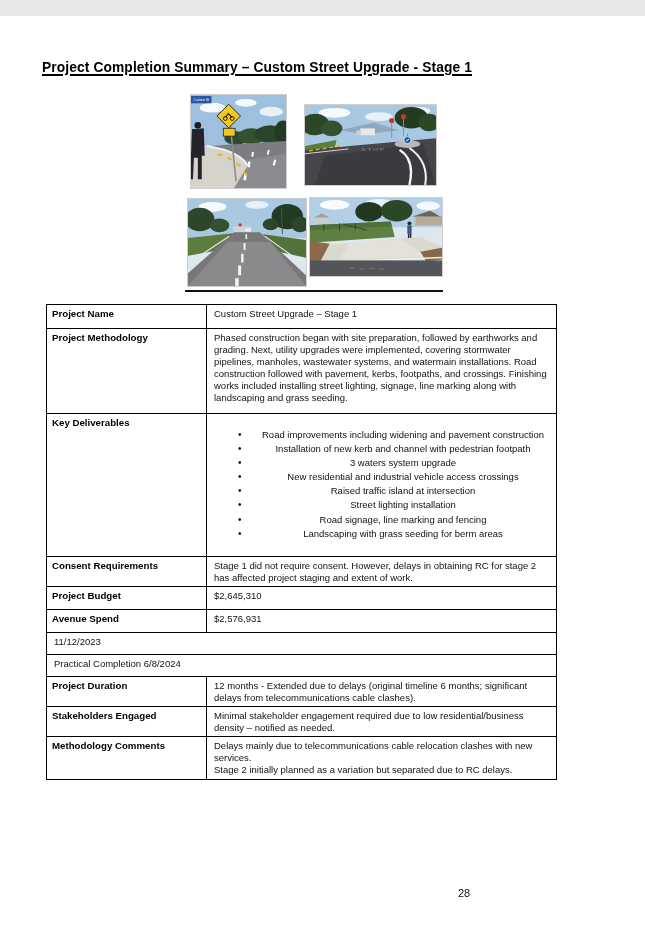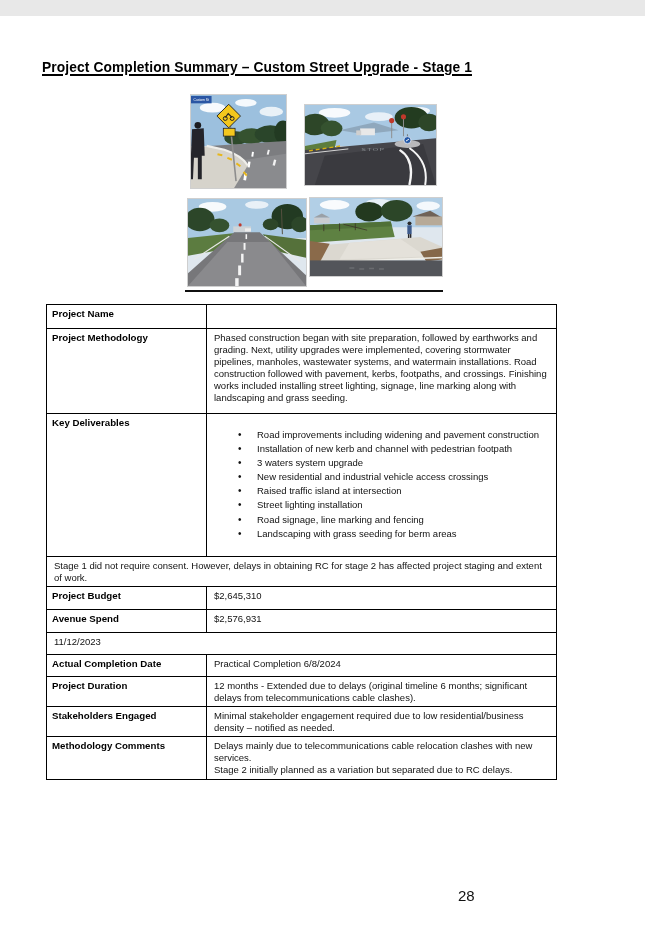--- a/index.html
+++ b/index.html
@@ -28,23 +28,23 @@
     border:1px solid #000; border-bottom:none;
     font-size:9.5px; line-height:12px;
   }
   .t-row { display:flex; border-bottom:1px solid #000; }
   .t-label {
     width:160px; flex:0 0 160px; border-right:1px solid #000;
     font-weight:bold; font-size:9.7px; padding:3px 5px 2px 5px; color:#000;
   }
   .t-value { flex:1; padding:3px 7px 2px 7px; white-space:pre-line; }
   ul.deliverables { list-style:none; margin:0 0 0 24px; padding:0; }
-  ul.deliverables li { position:relative; padding-left:19px; line-height:12.6px; margin-bottom:1.5px; }
+  ul.deliverables li { position:relative; padding-left:19px; line-height:12.6px; margin-bottom:1.5px;text-align:center; }
   ul.deliverables li::before { content:"\2022"; position:absolute; left:0; top:0; font-size:10px; }
-  .page-number { position:absolute; left:458px; top:871px; font-size:15px; color:#111; }
+  .page-number { position:absolute; left:458px; top:871px; font-size:11px; color:#111; }
 </style>
 </head>
 <body>
 
 <div class="page">
 
   <div class="doc-title">Project Completion Summary – Custom Street Upgrade - Stage 1</div>
 
   <div class="photo" id="photo-1">
     <svg viewBox="0 0 97 95" preserveAspectRatio="none">
@@ -185,55 +185,56 @@
       </g>
     </svg>
   </div>
 
   <div class="collage-rule"></div>
 
   <div class="summary-table">
 
     <div class="t-row" style="min-height:24px">
       <div class="t-label">Project Name</div>
+      <div class="t-value">Custom Street Upgrade – Stage 1</div>
     </div>
 
 
     <div class="t-row" style="min-height:85px">
       <div class="t-label">Project Methodology</div>
       <div class="t-value">Phased construction began with site preparation, followed by earthworks and grading. Next, utility upgrades were implemented, covering stormwater pipelines, manholes, wastewater systems, and watermain installations. Road construction followed with pavement, kerbs, footpaths, and crossings. Finishing works included installing street lighting, signage, line marking along with landscaping and grass seeding.</div>
     </div>
 
     <div class="t-row" style="min-height:133px">
       <div class="t-label">Key Deliverables</div>
       <div class="t-value">
         <ul class="deliverables"><li>Road improvements including widening and pavement construction</li><li>Installation of new kerb and channel with pedestrian footpath</li><li>3 waters system upgrade</li><li>New residential and industrial vehicle access crossings</li><li>Raised traffic island at intersection</li><li>Street lighting installation</li><li>Road signage, line marking and fencing</li><li>Landscaping with grass seeding for berm areas</li></ul>
       </div>
     </div>
 
     <div class="t-row" style="min-height:28px">
+      <div class="t-label">Consent Requirements</div>
       <div class="t-value">Stage 1 did not require consent. However, delays in obtaining RC for stage 2 has affected project staging and extent of work.</div>
     </div>
 
     <div class="t-row" style="min-height:23px">
       <div class="t-label">Project Budget</div>
       <div class="t-value">$2,645,310</div>
     </div>
 
     <div class="t-row" style="min-height:23px">
       <div class="t-label">Avenue Spend</div>
       <div class="t-value">$2,576,931</div>
     </div>
 
     <div class="t-row" style="min-height:22px">
       <div class="t-value">11/12/2023</div>
     </div>
 
     <div class="t-row" style="min-height:22px">
-      <div class="t-label">Actual Completion Date</div>
       <div class="t-value">Practical Completion 6/8/2024</div>
     </div>
 
     <div class="t-row" style="min-height:28px">
       <div class="t-label">Project Duration</div>
       <div class="t-value">12 months - Extended due to delays (original timeline 6 months; significant delays from telecommunications cable clashes).</div>
     </div>
 
     <div class="t-row" style="min-height:29px">
       <div class="t-label">Stakeholders Engaged</div>

